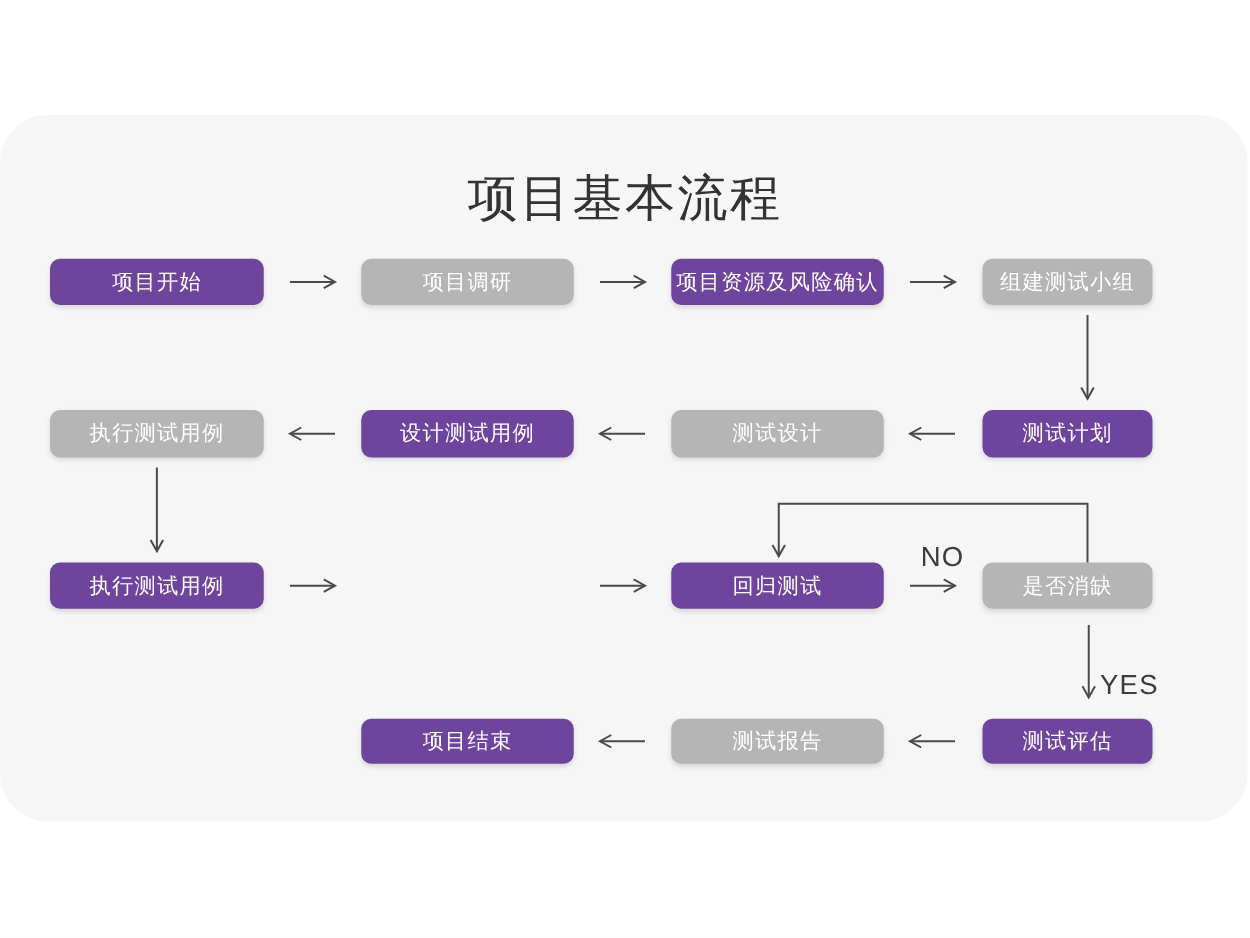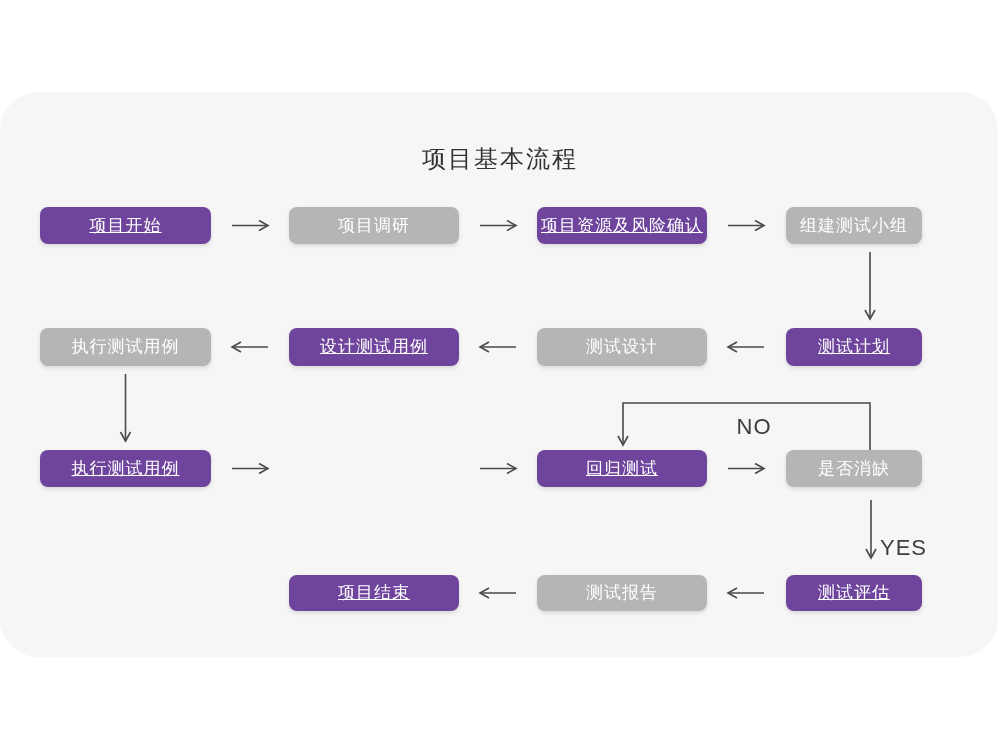--- a/index.html
+++ b/index.html
@@ -11,53 +11,53 @@
   }
   .stage{position:absolute;left:0;top:0;width:1000px;height:750px;}
   .card{
     position:absolute;left:0;top:92px;width:998px;height:565px;
     background:var(--card-bg,#f6f6f6);
     border-radius:38px;
   }
   .title{
     position:absolute;left:0;right:0;top:142px;
     text-align:center;
-    font-size:24px;line-height:34px;font-weight:500;
+    font-size:40px;line-height:34px;font-weight:500;
     color:var(--title-text,#333);
     letter-spacing:2px;
   }
   .node{
     position:absolute;
     height:37px;border-radius:8px;
     display:flex;align-items:center;justify-content:center;
     color:var(--node-text,#fff);
     font-size:17px;letter-spacing:1px;line-height:22px;
     text-align:center;white-space:pre-line;
     box-shadow:0 2px 4px rgba(0,0,0,0.12);
   }
-  .purple{background:var(--purple,#6F449C);text-decoration:underline;}
+  .purple{background:var(--purple,#6F449C);}
   .gray{background:var(--gray,#B5B5B5);}
   .c1{left:40px;width:171px}
   .c2{left:289px;width:170px}
   .c3{left:537px;width:170px}
   .c4{left:786px;width:136px}
   .r1{top:207px}
   .r2{top:328px;height:38px}
   .r3{top:450px}
   .r4{top:575px;height:36px}
   .tall{top:444px;height:48px}
   .arrows{position:absolute;left:0;top:0;pointer-events:none;}
   .flow-line{stroke:var(--line,#4A4A4A);stroke-width:1.6;fill:none;}
   .ahp{stroke:var(--line,#4A4A4A);}
   .edge-label{
     position:absolute;
     font-size:22px;letter-spacing:1px;
     color:var(--label-text,#3D3D3D);
   }
-  .no-label{left:754px;top:427px;transform:translate(-50%,-50%);}
+  .no-label{left:754px;top:446px;transform:translate(-50%,-50%);}
   .yes-label{left:880px;top:548px;transform:translateY(-50%);}
 </style>
 </head>
 <body>
 
 <div class="stage">
   <div class="card"></div>
 
   <div class="title">项目基本流程</div>
 

